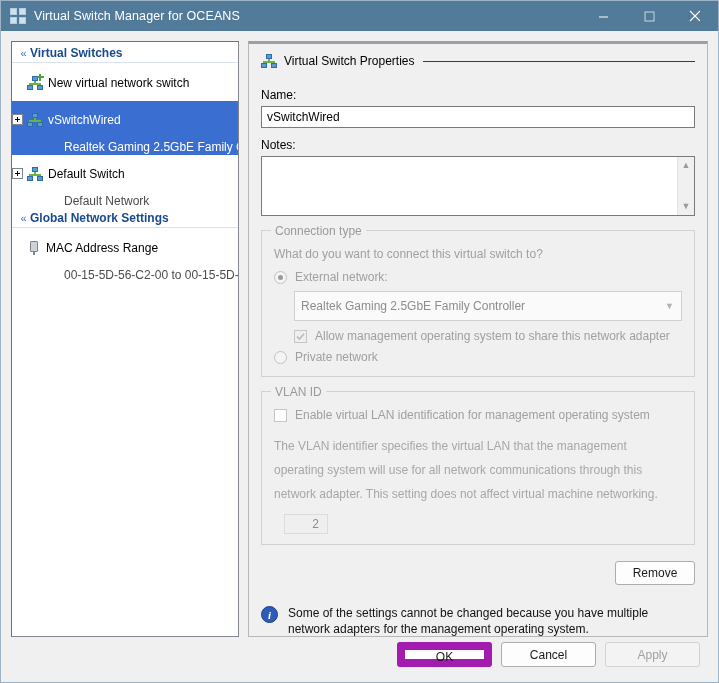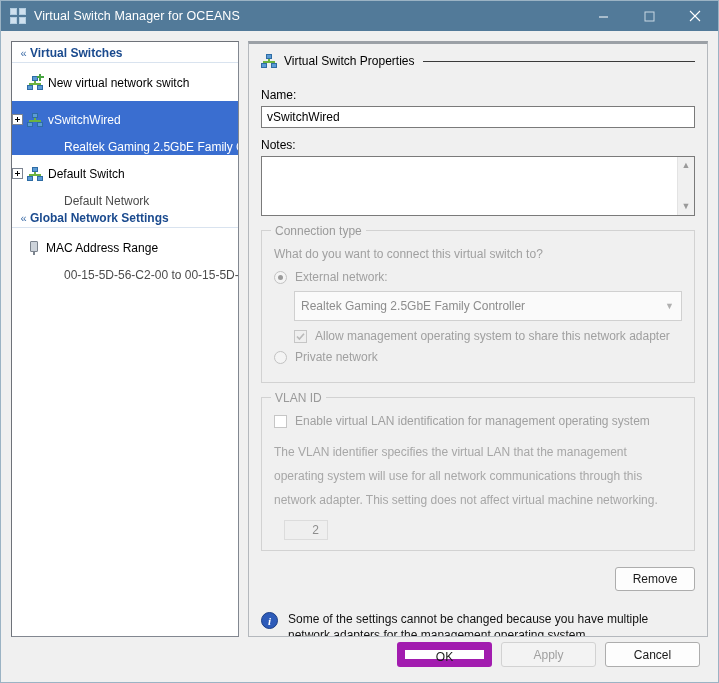--- a/index.html
+++ b/index.html
@@ -660,21 +660,21 @@
             <div class="opt-row">
               <span class="checkbox checked">
                 <svg width="9" height="9" viewBox="0 0 9 9">
                     <polyline points="1,4.5 3.4,7 8,1.8" fill="none" stroke="#b9b9b9" stroke-width="1.6"></polyline>
                   </svg>
               </span>
               <span class="opt-label">Allow management operating system to share this network adapter</span>
             </div>
           </div>
 
-          <div class="opt-row" style="margin-bottom:8px;">
+          <div class="opt-row" style="margin-bottom:2px;">
             <span class="radio"></span>
             <span class="opt-label">Private network</span>
           </div>
         </div>
 
         <div class="groupbox" style="margin-top:14px;">
           <span class="gb-title">VLAN ID</span>
 
           <div class="opt-row">
             <span class="checkbox empty"></span>
@@ -693,17 +693,17 @@
         <div class="info-row">
           <span class="info-icon">i</span>
           <span class="info-text">Some of the settings cannot be changed because you have multiple network adapters for the management operating system.</span>
         </div>
 
       </div>
     </div>
 
     <div class="footer">
       <button class="btn default">OK</button>
+      <button class="btn">Cancel</button>
       <button class="btn disabled">Apply</button>
-      <button class="btn">Cancel</button>
     </div>
   </div>
 </div>
 
 </body></html>

